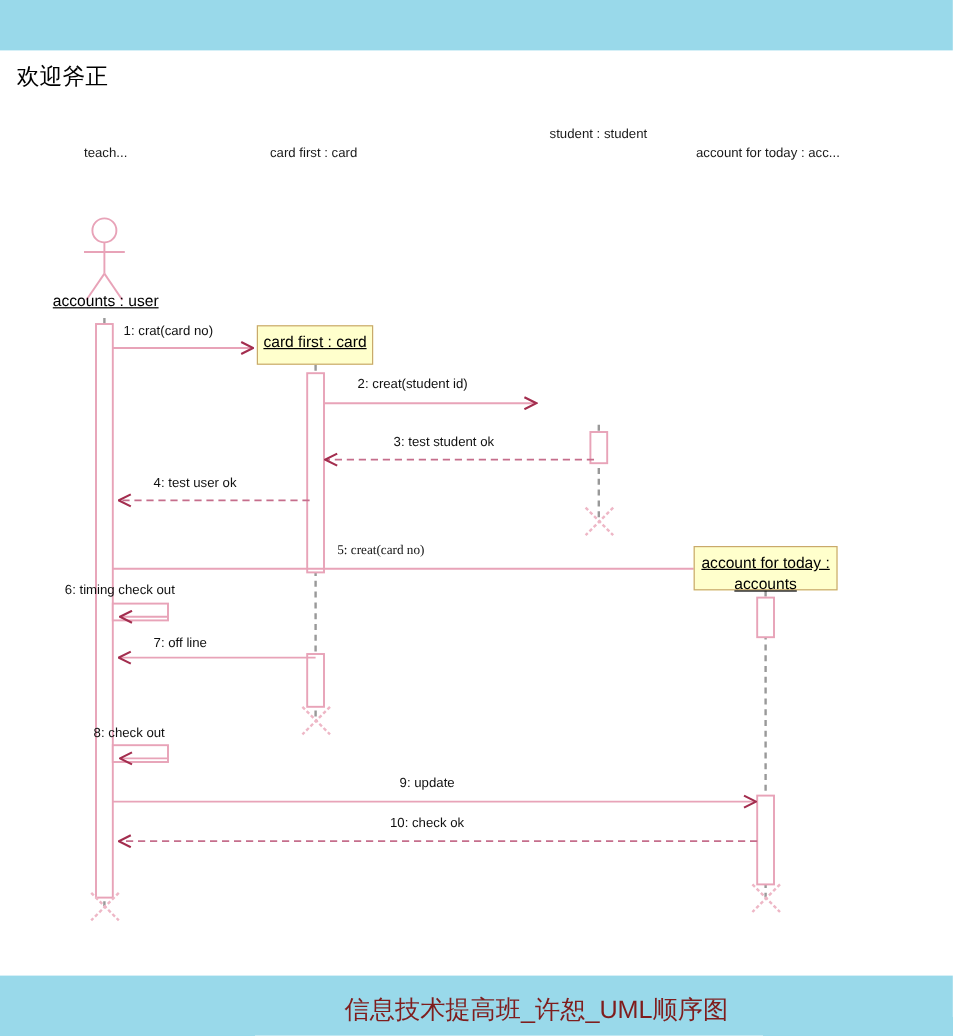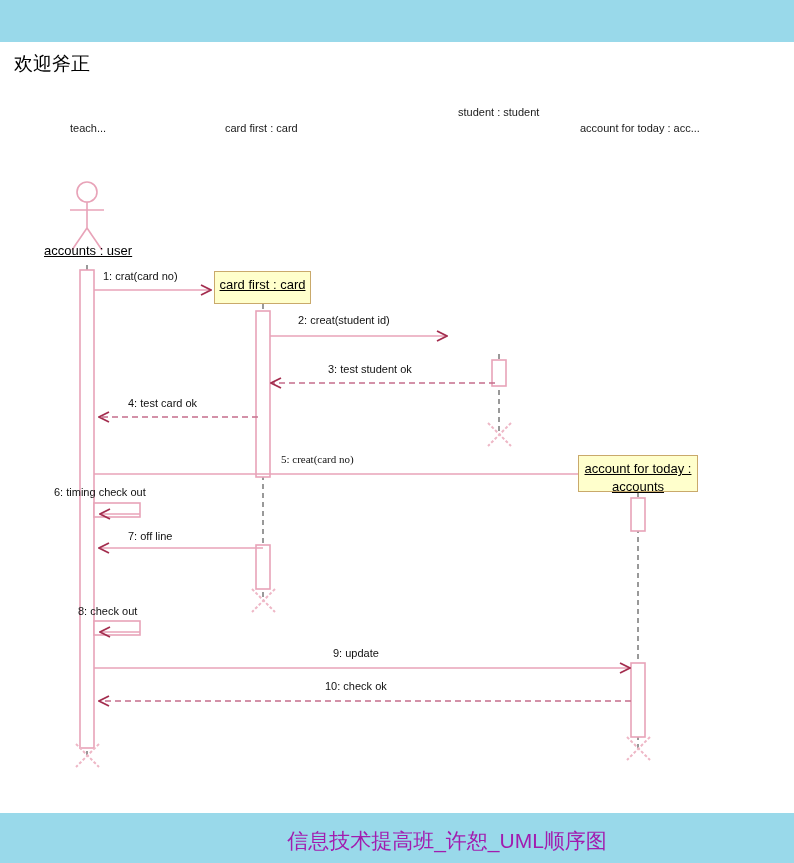--- a/index.html
+++ b/index.html
@@ -40,21 +40,21 @@
   }
   #footer-title {
     position: absolute;
     left: 0;
     top: 14px;
     width: 794px;
     text-align: center;
     padding-left: 100px;
     box-sizing: border-box;
     font-size: 21px;
-    color: #a21caf;
+    color: #7f1d1d;
     white-space: nowrap;
   }
   #canvas {
     position: absolute;
     left: 0;
     top: 42px;
     width: 706px;
     height: 771px;
   }
   #svg-layer {
@@ -198,21 +198,21 @@
 
 
   <div class="obj-box" style="left:578px; top:413px; width:120px; height:37px;">
     <span>account for today :</span><br>
     <span>accounts</span>
   </div>
 
   <div class="msg-label" style="left:103px; top:228px;">1: crat(card no)</div>
   <div class="msg-label" style="left:298px; top:272px;">2: creat(student id)</div>
   <div class="msg-label" style="left:328px; top:321px;">3: test student ok</div>
-  <div class="msg-label" style="left:128px; top:355px;">4: test card ok</div>
+  <div class="msg-label" style="left:128px; top:355px;">4: test user ok</div>
   <div class="msg-label" style="left:281px; top:411px;font-family:Liberation Serif, serif;">5: creat(card no)</div>
   <div class="msg-label" style="left:54px;  top:444px;">6: timing check out</div>
   <div class="msg-label" style="left:128px; top:488px;">7: off line</div>
   <div class="msg-label" style="left:78px;  top:563px;">8: check out</div>
   <div class="msg-label" style="left:333px; top:605px;">9: update</div>
   <div class="msg-label" style="left:325px; top:638px;">10: check ok</div>
 
 </div>
 
 <div class="bar" id="footer-bar">

